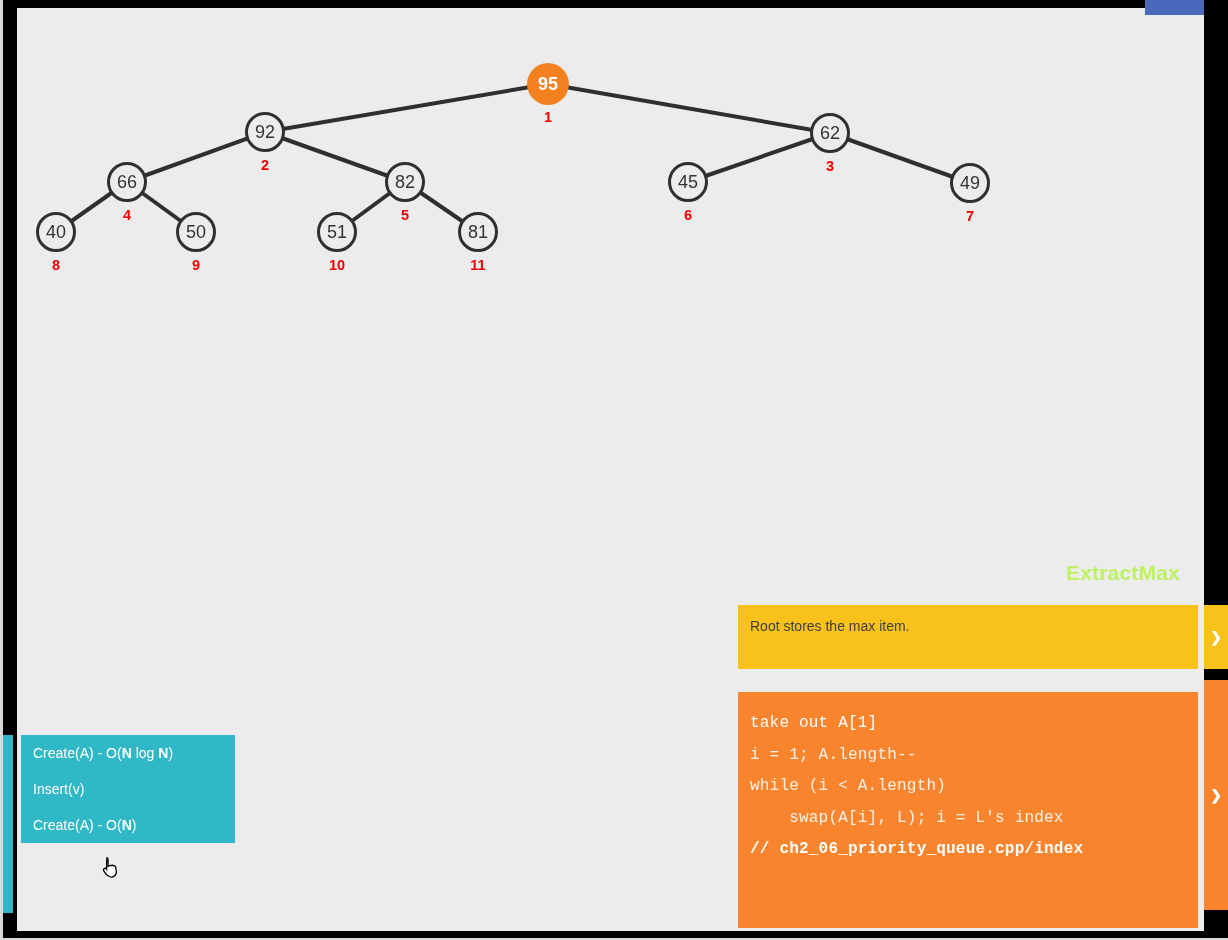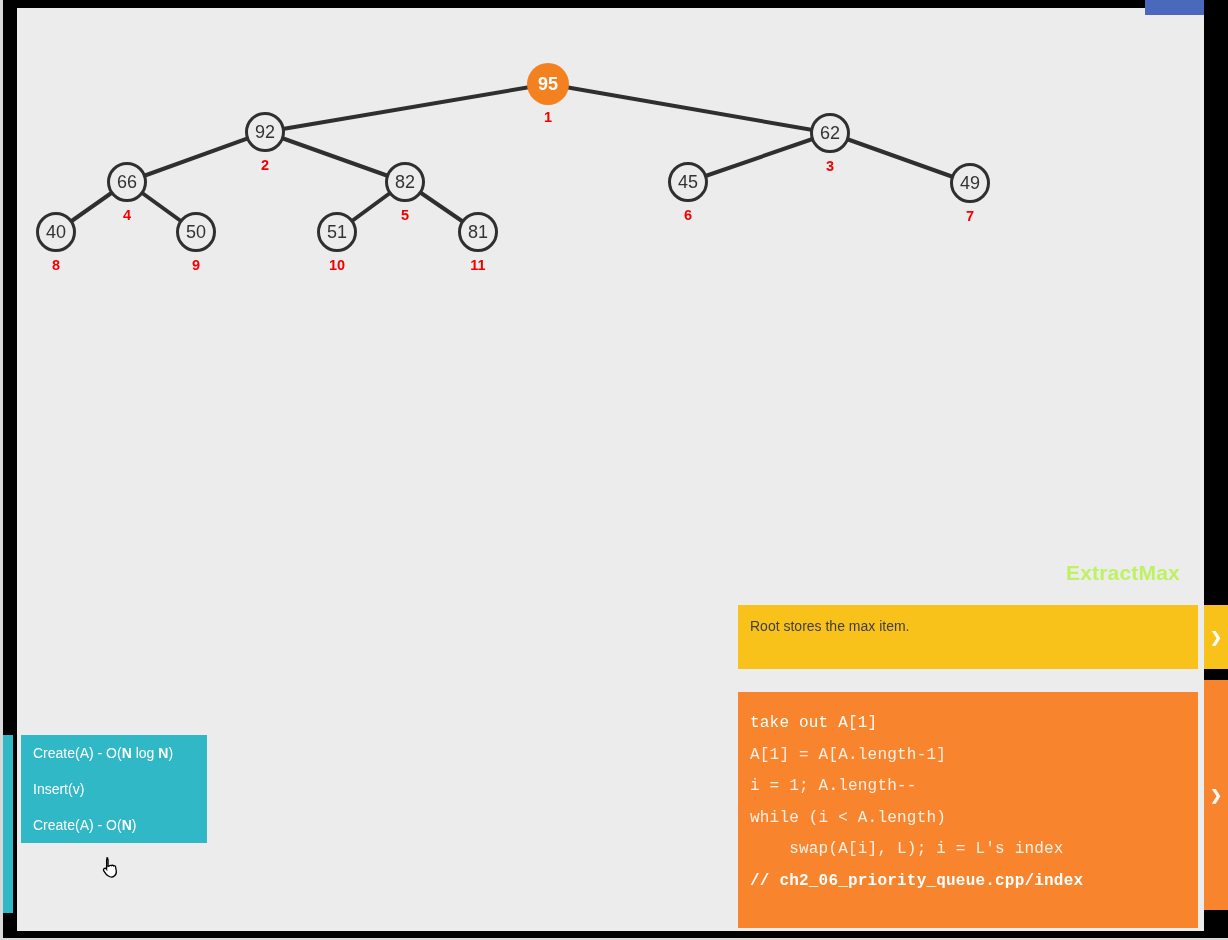--- a/index.html
+++ b/index.html
@@ -59,21 +59,21 @@
     color:#fff;font-size:14px;font-weight:bold;
   }
   .side-tab.status{top:605px;height:64px;background:#f8c21a;}
   .side-tab.code{top:680px;height:230px;background:#f8852e;}
 
   
   .blue-bar{position:absolute;left:1145px;top:0;width:59px;height:15px;background:#4a69bd;z-index:30;cursor:pointer;}
 
   
   .left-cyan-strip{position:absolute;left:0;top:735px;width:13px;height:178px;background:#31b8c6;z-index:15;}
-  .menu{position:absolute;left:21px;top:735px;width:186px;background:#31b8c6;z-index:15;}
+  .menu{position:absolute;left:21px;top:735px;width:214px;background:#31b8c6;z-index:15;}
   .menu-item{height:36px;line-height:36px;padding-left:12px;color:#fff;font-size:14px;cursor:pointer;}
   .menu-item.active{background:#000;}
   .menu-item span{pointer-events:none;}
   .menu-item .b{font-weight:bold;}
 
   
   .hand-cursor{position:absolute;left:98px;top:856px;width:22px;height:24px;z-index:40;pointer-events:none;}
 </style>
 </head>
 <body>
@@ -149,21 +149,20 @@
   </svg>
 
 <div class="page-heading">ExtractMax</div>
 
 <div class="status-panel">
   <span>Root stores the max item.</span>
 </div>
 
 <div class="code-panel">
     <div class="code-line hl">take out A[1]</div>
-    <div class="code-line">A[1] = A[A.length-1]</div>
     <div class="code-line">i = 1; A.length--</div>
     <div class="code-line">while (i &lt; A.length)</div>
     <div class="code-line">    swap(A[i], L); i = L's index</div>
     <div class="code-line bold">// ch2_06_priority_queue.cpp/index</div>
   </div>
 
 <div class="right-rail"></div>
 <div class="side-tab status">
   <span>❯</span>
 </div>

